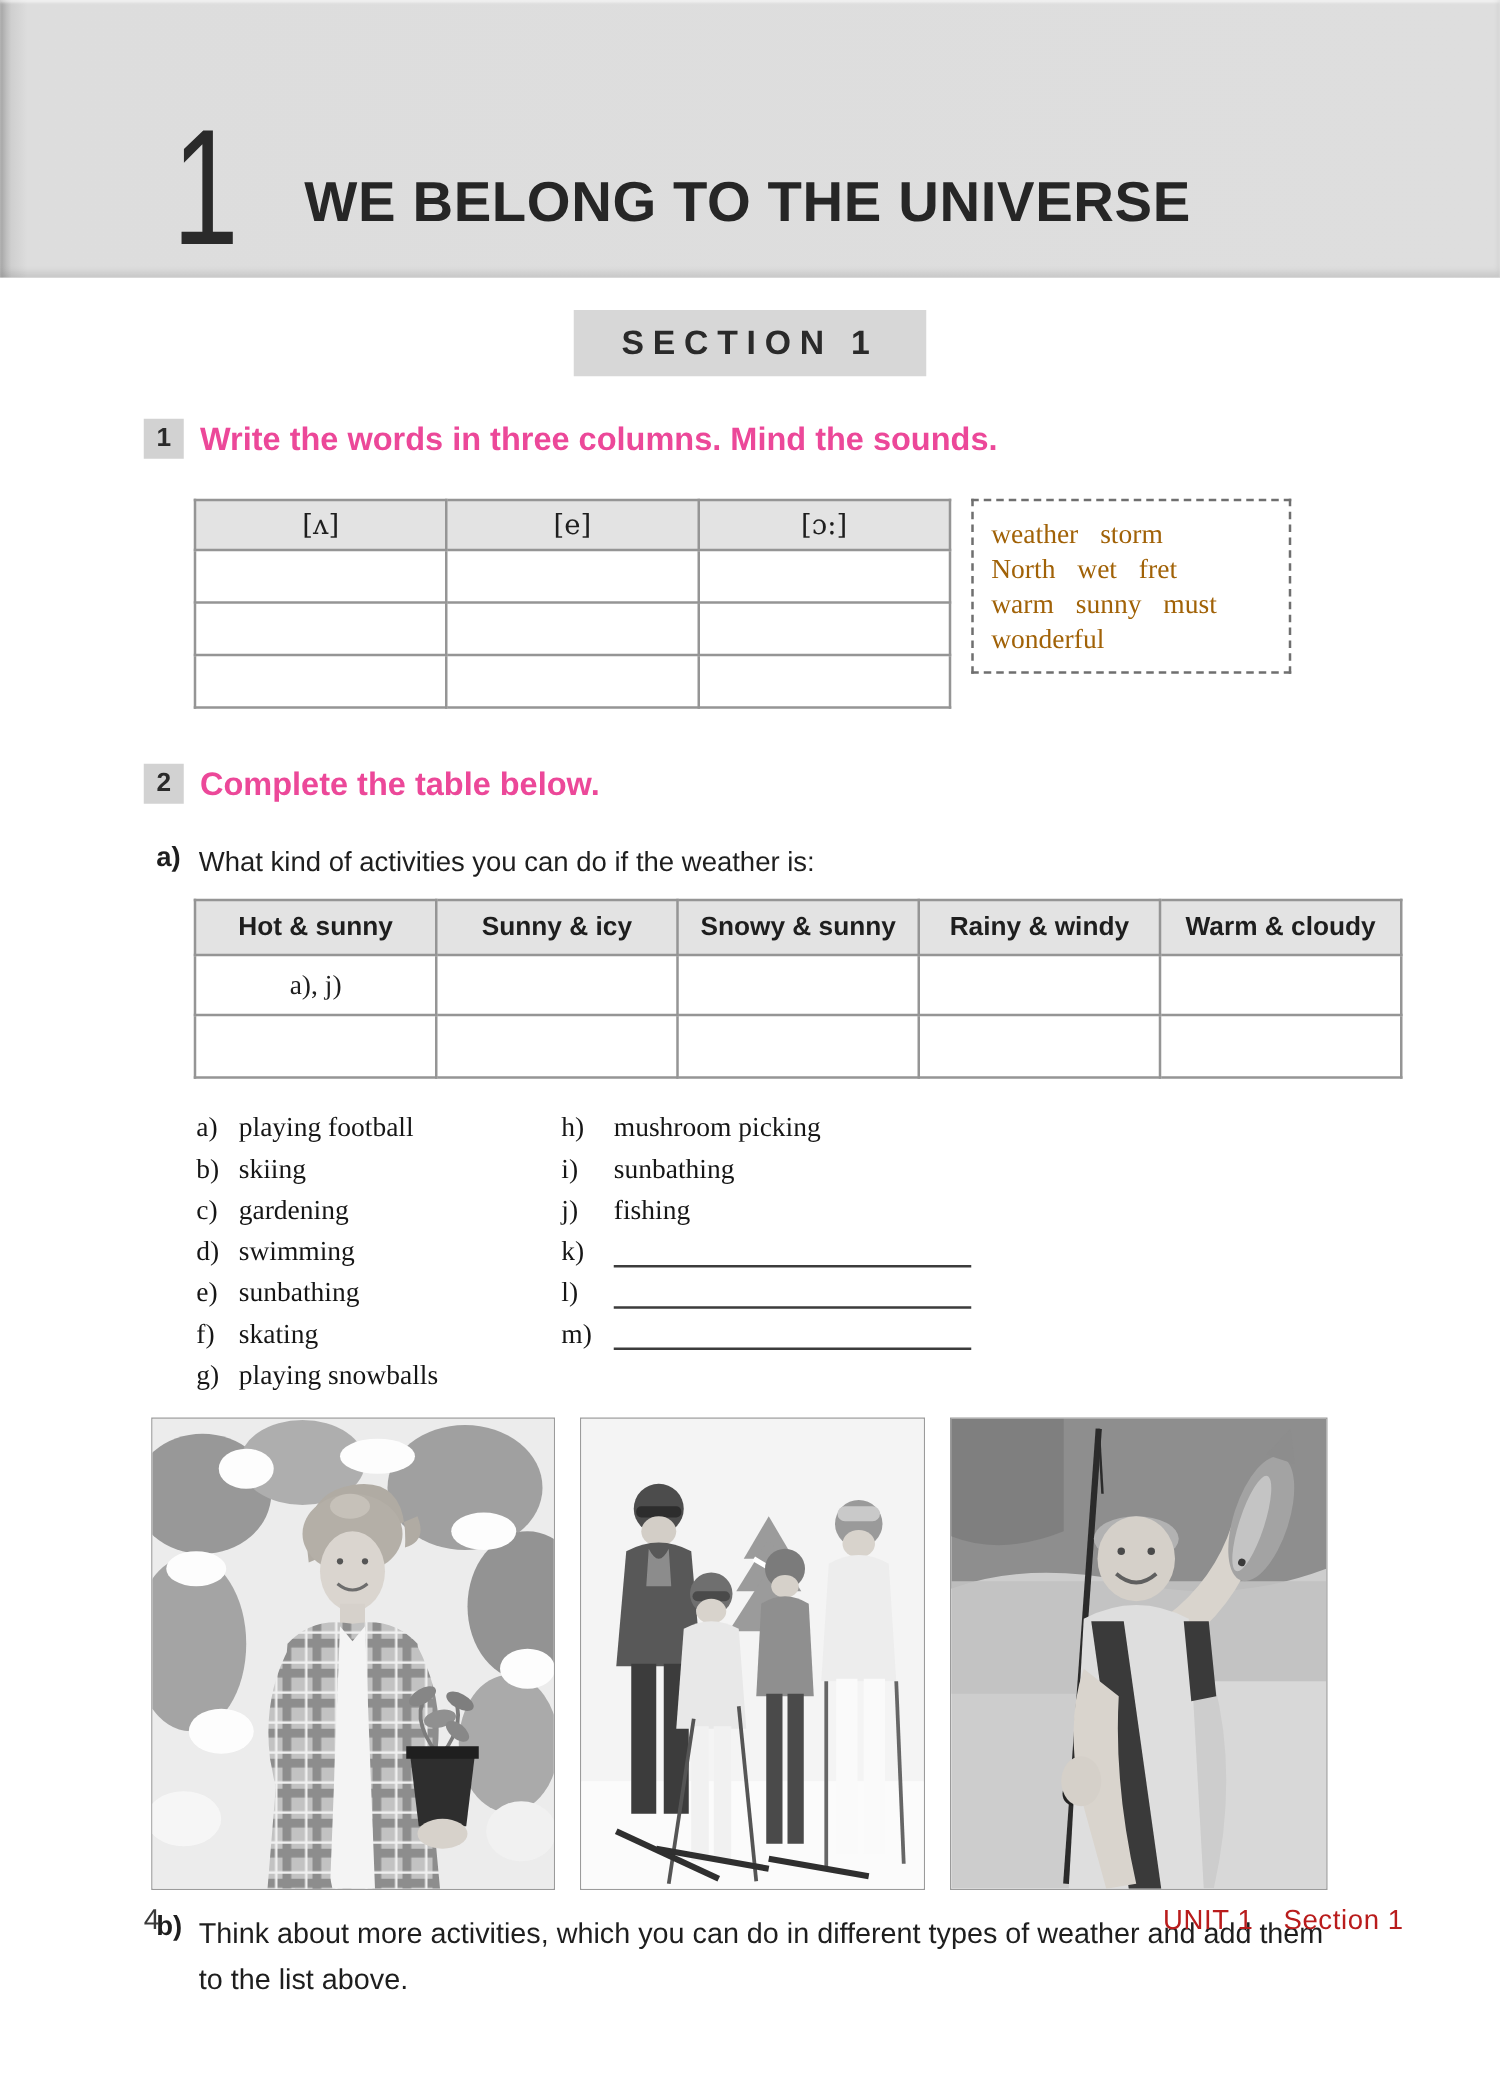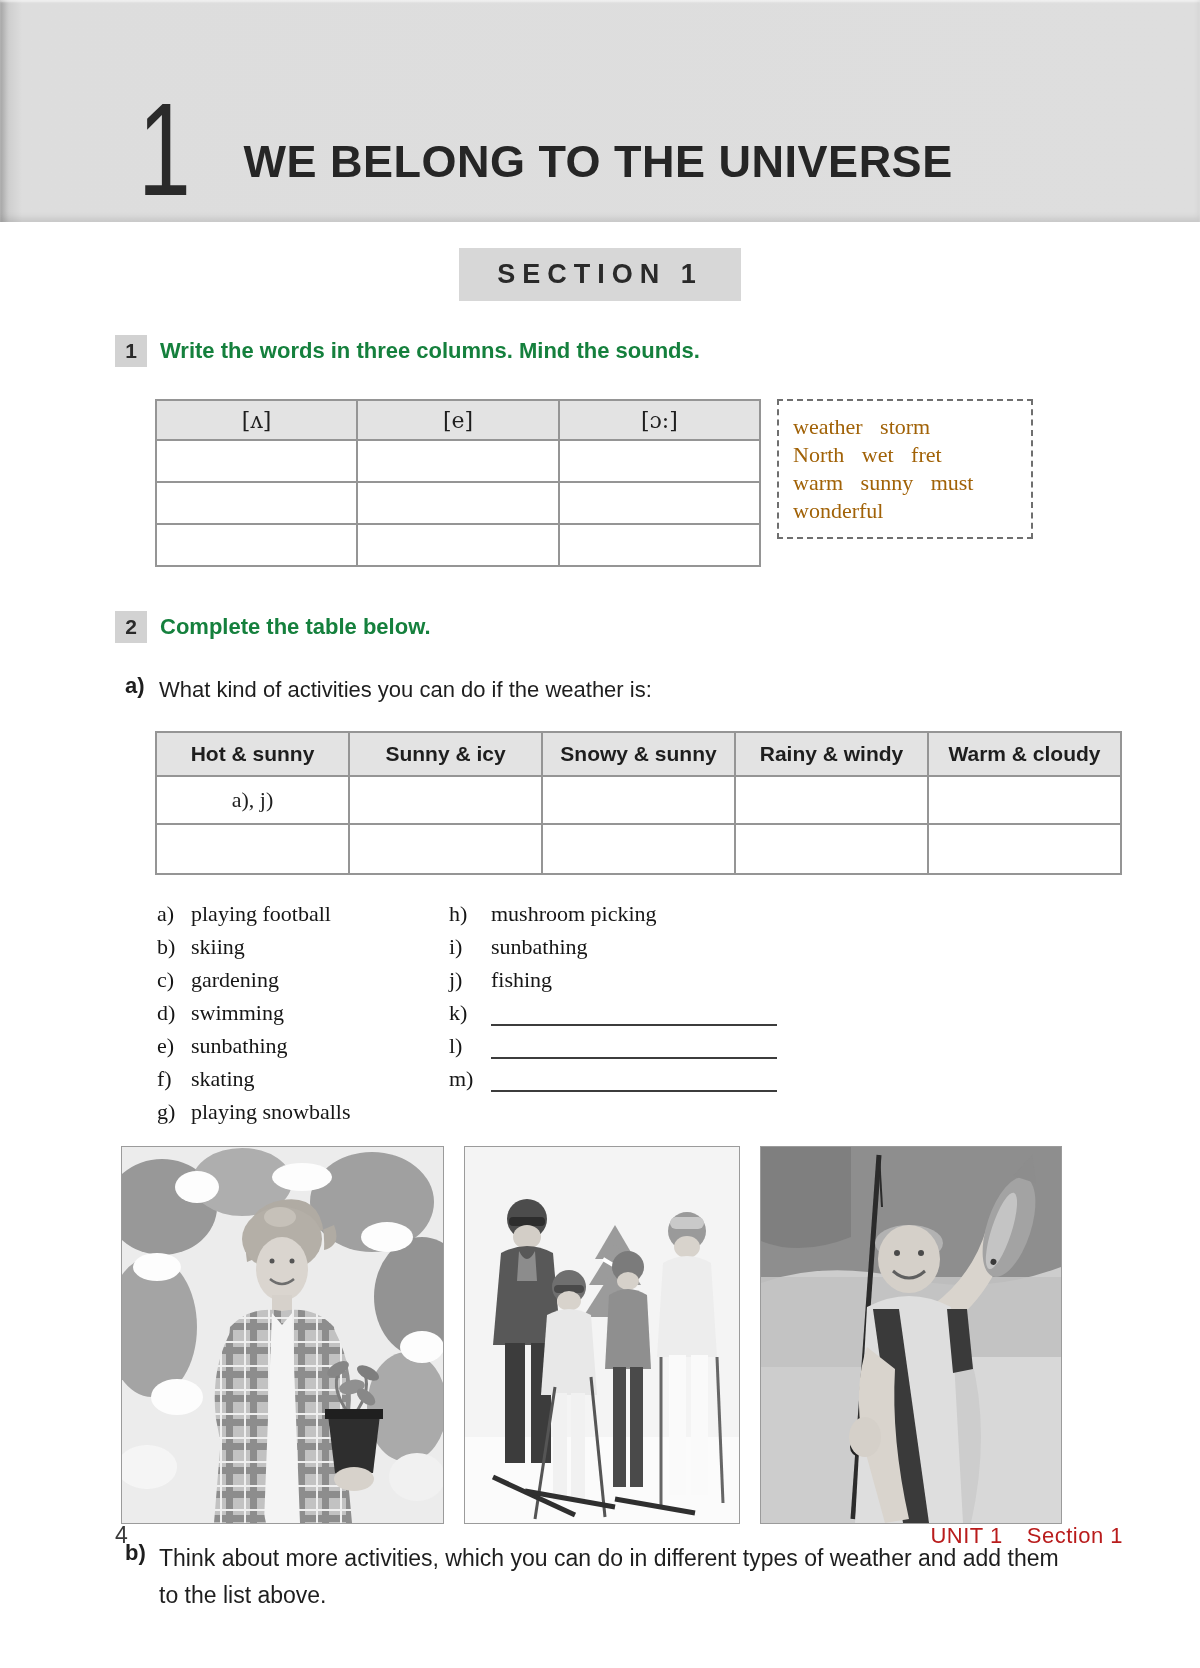--- a/index.html
+++ b/index.html
@@ -21,40 +21,40 @@
     padding:11px 38px;font-size:27px;font-weight:700;letter-spacing:7px;color:#2a2a2a;}
 
   
   .content{margin-left:115px;width:1008px;}
 
   .ex-header{display:flex;gap:13px;align-items:flex-start;}
   .ex1-header{margin-top:34px;}
   .ex2-header{margin-top:44px;}
   .ex-num{flex:0 0 32px;height:32px;background:#d2d2d2;display:flex;align-items:center;
     justify-content:center;font-size:21px;font-weight:700;color:#2a2a2a;}
-  .ex-instruction{font-size:22px;font-weight:700;color:#15803d;line-height:32px;}
+  .ex-instruction{font-size:26px;font-weight:700;color:#ec4899;line-height:32px;}
 
   
   .ex1-flex{display:flex;margin-top:32px;margin-left:40px;align-items:flex-start;}
   table.sound-table{border-collapse:collapse;width:606px;table-layout:fixed;}
   table.sound-table th{background:#e3e3e3;border:2px solid #959595;height:36px;
     font-family:"DejaVu Serif","Liberation Serif",serif;font-weight:400;font-size:22px;color:#1e1e1e;}
   table.sound-table td{border:2px solid #959595;height:38px;background:#fff;}
   .word-box{margin-left:16px;width:224px;border:2px dashed #6f6f6f;padding:12px 14px;
     font-family:"Liberation Serif",serif;font-size:22px;color:#a16207;}
   .word-box .wline{line-height:28px;word-spacing:12px;white-space:nowrap;}
 
   
   .part-line{display:flex;margin-top:30px;}
   .part-label{margin-left:10px;flex:0 0 34px;font-size:22px;font-weight:700;color:#1e1e1e;}
   .part-text{font-size:22px;font-weight:400;color:#1e1e1e;line-height:34px;}
   .part-b{margin-top:16px;}
   .part-b .part-text{width:900px;font-size:23px;line-height:37px;}
 
-  table.weather-table{border-collapse:collapse;margin-top:24px;margin-left:40px;
+  table.weather-table{border-collapse:collapse;margin-top:12px;margin-left:40px;
     width:967px;table-layout:fixed;}
   table.weather-table th{background:#e3e3e3;border:2px solid #959595;height:40px;
     font-size:21px;font-weight:700;color:#1e1e1e;}
   table.weather-table td{border:2px solid #959595;background:#fff;
     font-family:"Liberation Serif",serif;font-size:22px;color:#1e1e1e;text-align:center;}
   table.weather-table tr.row1 td{height:44px;}
   table.weather-table tr.row2 td{height:46px;}
 
   
   .activities{display:flex;margin-top:22px;margin-left:42px;}

